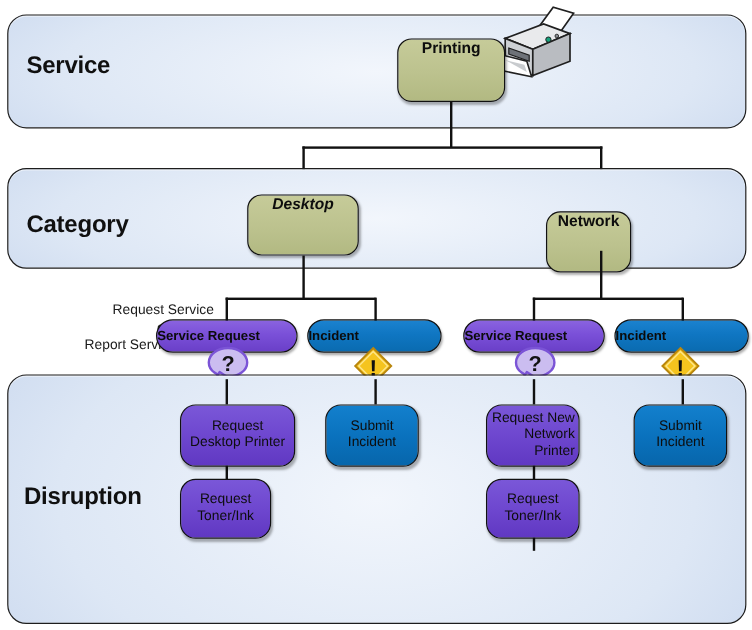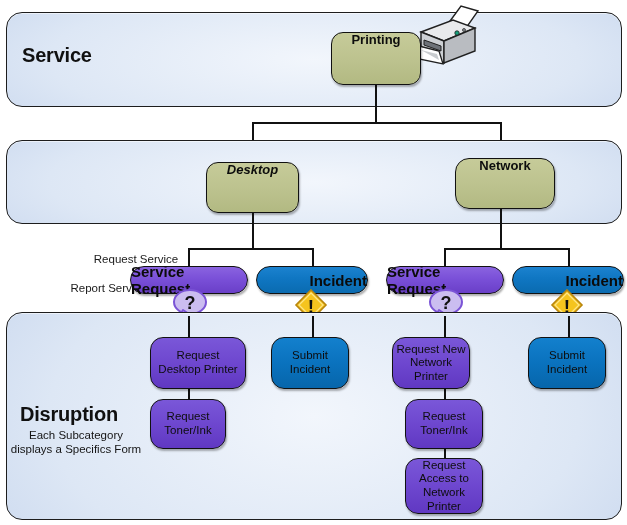--- a/index.html
+++ b/index.html
@@ -56,26 +56,26 @@
     border-radius:12px;
     font-weight:bold;
     font-size:13px;
     box-shadow:1px 2px 2px rgba(0,0,0,.30);
   }
 
   .pill{
     position:absolute;
     display:flex;
     align-items:center;
-    justify-content:flex-end;
+    justify-content:flex-start;
     border:1.5px solid #111111;
     border-radius:14px;
     box-sizing:border-box;
     font-weight:bold;
-    font-size:15px;
+    font-size:11px;
     color:#0b0b0b;
     box-shadow:1px 2px 2px rgba(0,0,0,.32);
   }
   .pill.purple{
     background:linear-gradient(180deg,#8a63e0 0%,#7a50d8 45%,#6a3fc8 100%);
   }
   .pill.blue{
     background:linear-gradient(180deg,#1b82cf 0%,#0f76c2 45%,#0a6bb0 100%);
   }
 
@@ -154,26 +154,27 @@
   <div class="node olive" style="left:331px;top:32px;width:90px;height:53px;">
     <span>Printing</span>
   </div>
 
   <div class="ln v" style="left:375px;top:85px;height:38px;"></div>
   <div class="ln h" style="left:252px;top:122px;width:250px;"></div>
   <div class="ln v" style="left:252px;top:122px;height:42px;"></div>
   <div class="ln v" style="left:500px;top:122px;height:38px;"></div>
 
   <div class="band" style="left:6px;top:140px;width:614px;height:82px;"></div>
+  <div class="band-label" style="left:22px;top:176px;font-size:20px;">Category</div>
 
   <div class="node olive" style="left:206px;top:162px;width:93px;height:51px;font-style:italic;">
     <span>Desktop</span>
   </div>
 
-  <div class="node olive" style="left:455px;top:158px;width:100px;height:51px;border-radius:14px;">
+  <div class="node olive" style="left:455px;top:176px;width:71px;height:51px;">
     <span>Network</span>
   </div>
 
   <div class="ln v" style="left:252px;top:213px;height:36px;"></div>
   <div class="ln h" style="left:188px;top:248px;width:125px;"></div>
   <div class="ln v" style="left:188px;top:248px;height:20px;"></div>
   <div class="ln v" style="left:312px;top:248px;height:20px;"></div>
 
   <div class="ln v" style="left:500px;top:209px;height:40px;"></div>
   <div class="ln h" style="left:444px;top:248px;width:125px;"></div>
@@ -227,22 +228,20 @@
   <div class="icon" style="left:550px;top:288px;width:34px;height:34px;">
     <svg width="34" height="34" viewBox="0 0 34 34">
       <polygon points="17,2 32,17 17,32 2,17" fill="#f5c41e" stroke="#b9860d" stroke-width="1.6"></polygon>
       <polygon points="17,5 29,17 17,29 5,17" fill="none" stroke="#fde58a" stroke-width="1.2"></polygon>
       <text x="17" y="25" text-anchor="middle" font-family="Liberation Sans, sans-serif" font-size="19" font-weight="bold" fill="#101010">!</text>
     </svg>
   </div>
 
   <div class="band" style="left:6px;top:312px;width:614px;height:206px;"></div>
   <div class="band-label" style="left:20px;top:403px;font-size:20px;">Disruption</div>
-  <div class="sublabel" style="left:10px;top:428px;width:132px;">Each Subcategory
-displays a Specifics Form</div>
 
   <div class="ln v" style="left:188px;top:316px;height:21px;"></div>
   <div class="ln v" style="left:312px;top:316px;height:21px;"></div>
   <div class="ln v" style="left:444px;top:316px;height:21px;"></div>
   <div class="ln v" style="left:568px;top:316px;height:21px;"></div>
 
   <div class="ln v" style="left:188px;top:388px;height:12px;"></div>
   <div class="ln v" style="left:444px;top:388px;height:12px;"></div>
   <div class="ln v" style="left:444px;top:448px;height:11px;"></div>
 
@@ -255,36 +254,30 @@
   <div class="sub purple" style="left:150px;top:399px;width:76px;height:50px;">
     <span>Request
 Toner/Ink</span>
   </div>
 
   <div class="sub blue" style="left:271px;top:337px;width:78px;height:52px;">
     <span>Submit
 Incident</span>
   </div>
 
-  <div class="sub purple" style="left:392px;top:337px;width:78px;height:52px;">
+  <div class="sub purple" style="left:405px;top:337px;width:78px;height:52px;text-align:right;">
     <span>Request New
 Network
 Printer</span>
   </div>
 
   <div class="sub purple" style="left:405px;top:399px;width:78px;height:50px;">
     <span>Request
 Toner/Ink</span>
   </div>
 
-  <div class="sub purple" style="left:405px;top:458px;width:78px;height:56px;">
-    <span>Request
-Access to
-Network
-Printer</span>
-  </div>
 
   <div class="sub blue" style="left:528px;top:337px;width:78px;height:52px;">
     <span>Submit
 Incident</span>
   </div>
 
 </div>
 
 </body></html>

